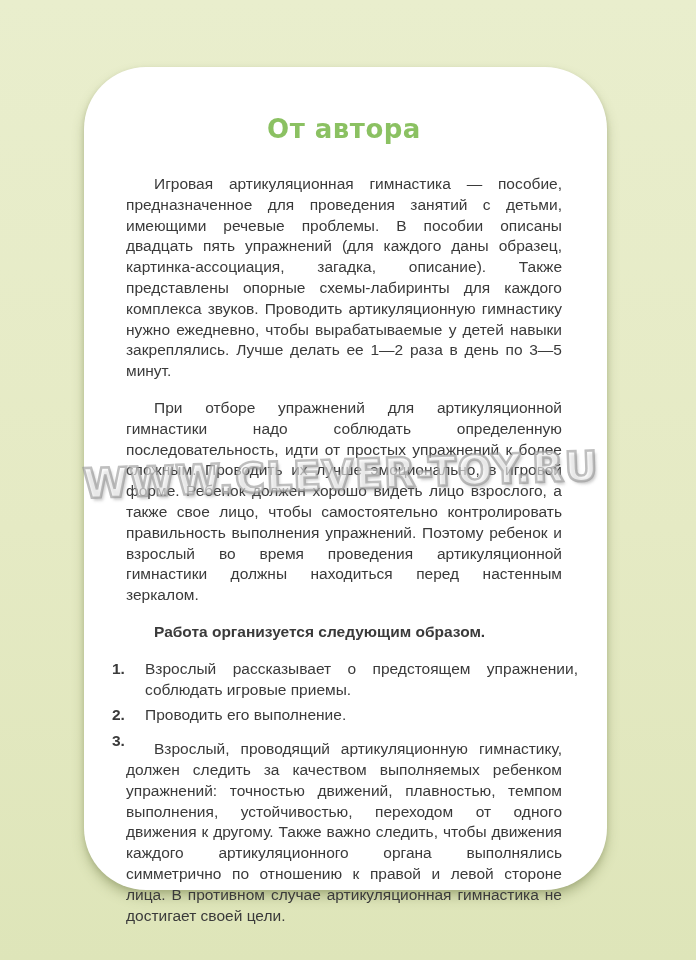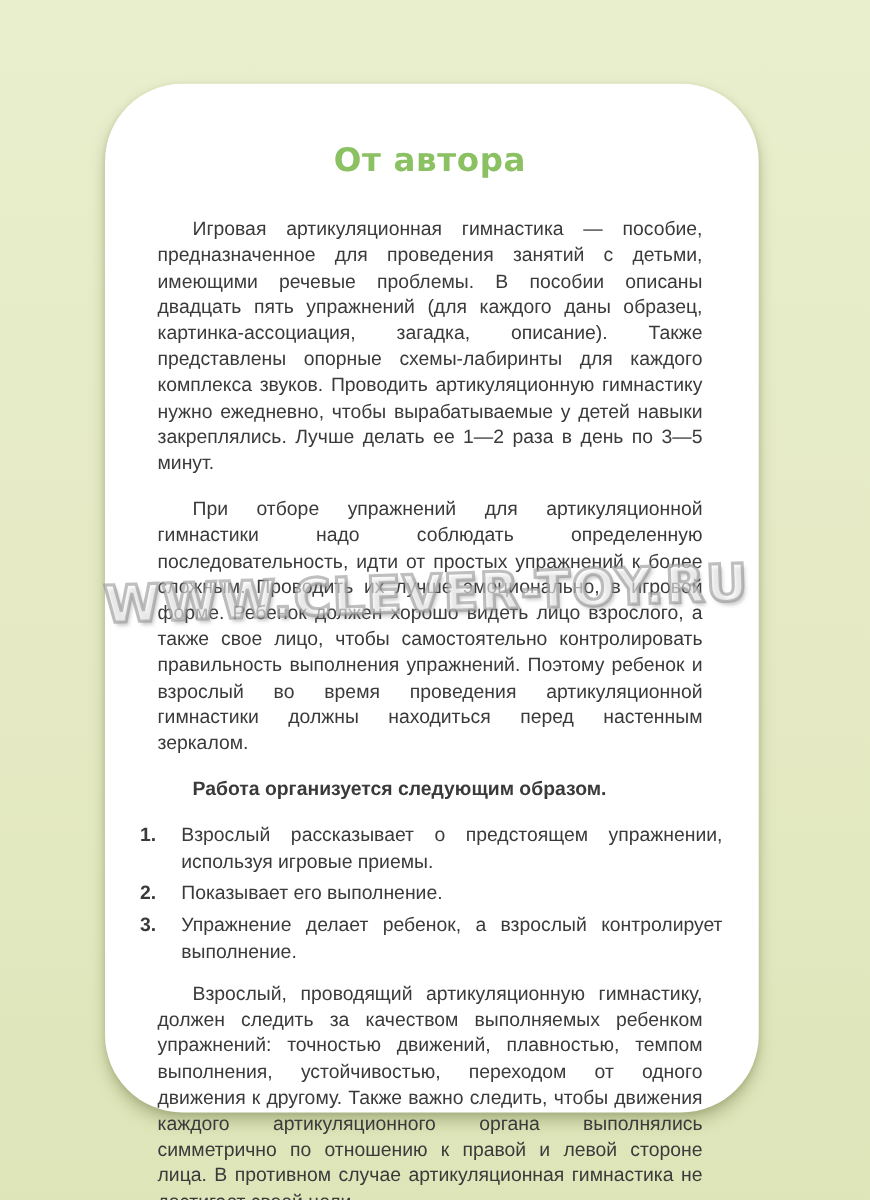--- a/index.html
+++ b/index.html
@@ -105,29 +105,28 @@
 
       <p class="para">Игровая артикуляционная гимнастика — пособие, предназначенное для проведения занятий с детьми, имеющими речевые проблемы. В пособии описаны двадцать пять упражнений (для каждого даны образец, картинка-ассоциация, загадка, описание). Также представлены опорные схемы-лабиринты для каждого комплекса звуков. Проводить артикуляционную гимнастику нужно ежедневно, чтобы вырабатываемые у детей навыки закреплялись. Лучше делать ее 1—2 раза в день по 3—5 минут.</p>
 
       <p class="para">При отборе упражнений для артикуляционной гимнастики надо соблюдать определенную последовательность, идти от простых упражнений к более сложным. Проводить их лучше эмоционально, в игровой форме. Ребенок должен хорошо видеть лицо взрослого, а также свое лицо, чтобы самостоятельно контролировать правильность выполнения упражнений. Поэтому ребенок и взрослый во время проведения артикуляционной гимнастики должны находиться перед настенным зеркалом.</p>
 
       <p class="para gap-top">Работа организуется следующим образом.</p>
 
       <ol class="steps">
         <li class="step">
           <span class="step-num">1.</span>
-          <span>Взрослый рассказывает о предстоящем упражнении, используя игровые приемы.</span>
+          <span>Взрослый рассказывает о предстоящем упражнении, соблюдать игровые приемы.</span>
         </li>
         <li class="step">
           <span class="step-num">2.</span>
-          <span>Показывает его выполнение.</span>
+          <span>Проводить его выполнение.</span>
         </li>
         <li class="step">
           <span class="step-num">3.</span>
-          <span>Упражнение делает ребенок, а взрослый контролирует выполнение.</span>
         </li>
       </ol>
 
       <p class="para gap-top-lg">Взрослый, проводящий артикуляционную гимнастику, должен следить за качеством выполняемых ребенком упражнений: точностью движений, плавностью, темпом выполнения, устойчивостью, переходом от одного движения к другому. Также важно следить, чтобы движения каждого артикуляционного органа выполнялись симметрично по отношению к правой и левой стороне лица. В противном случае артикуляционная гимнастика не достигает своей цели.</p>
 
     </div>
   </div>
 
   <div class="watermark">WWW.CLEVER-TOY.RU</div>
 

